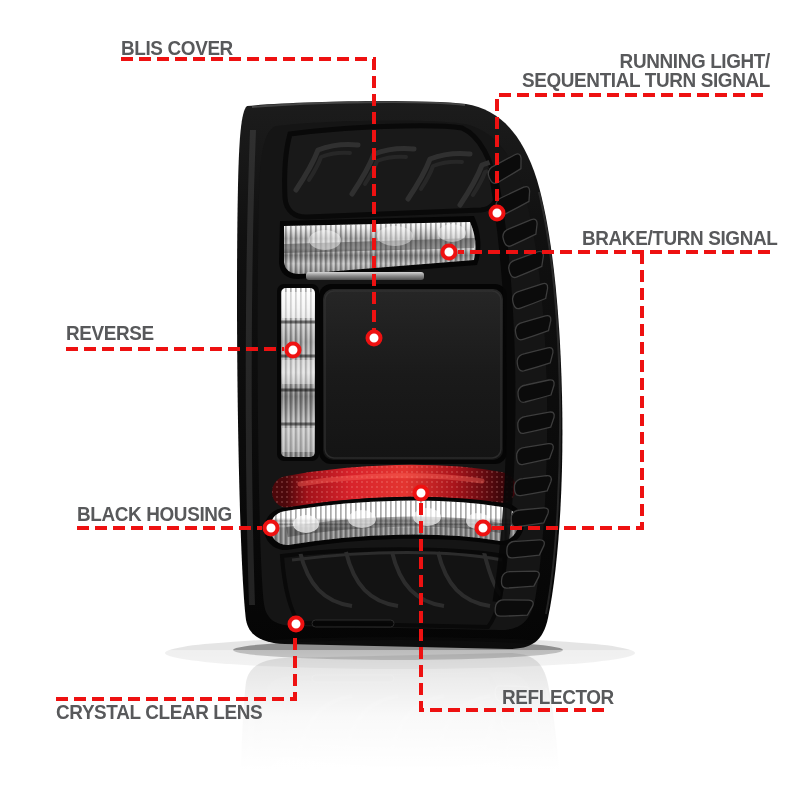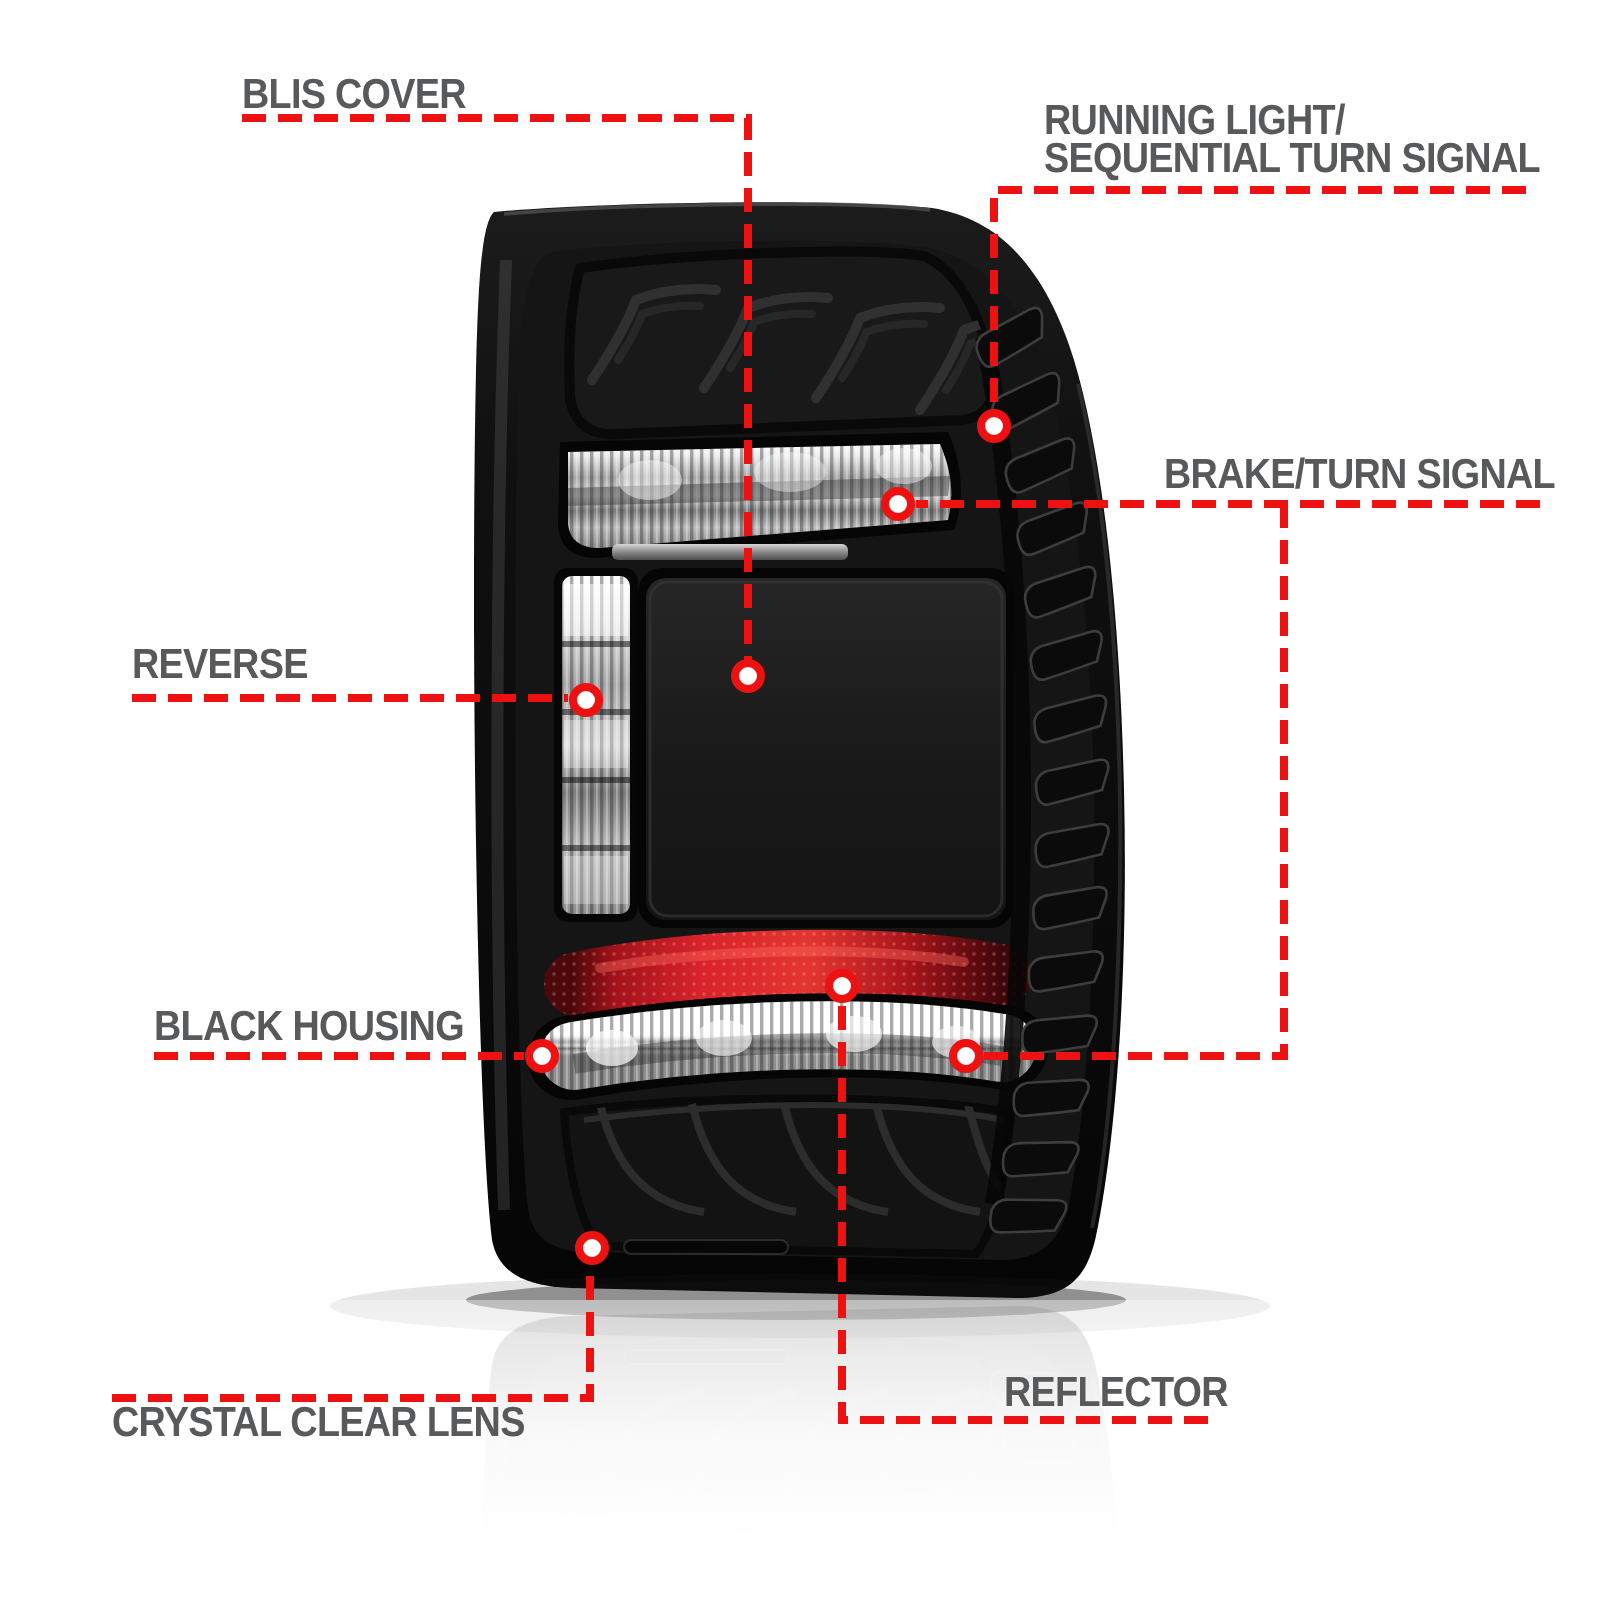--- a/index.html
+++ b/index.html
@@ -1,17 +1,17 @@
 <!DOCTYPE html>
 <html style="--callout-red: #ee1111; --label-gray: #58595b; --reflector-red: #d8232b; --housing-black: #0d0d0d;"><head>
 <meta charset="utf-8">
 <style>
   html,body{margin:0;padding:0;background:#ffffff;}
   .stage{position:relative;width:800px;height:800px;background:#ffffff;overflow:hidden;
-         font-family:"Liberation Sans",sans-serif;}
+         font-family:"Liberation Sans",sans-serif;text-align:right;}
   .stage svg{position:absolute;left:0;top:0;}
   .callout-label{
     position:absolute;
     font-size:21px;font-weight:700;line-height:19px;
     color:var(--label-gray,#58595b);
     letter-spacing:-0.4px;white-space:nowrap;
     transform:scaleX(0.9);transform-origin:0 0;
   }
   .cline{stroke:var(--callout-red,#ee1111);stroke-width:4;fill:none;stroke-dasharray:12 6;}
   .cmarker{fill:#ffffff;stroke:var(--callout-red,#ee1111);stroke-width:4;}

